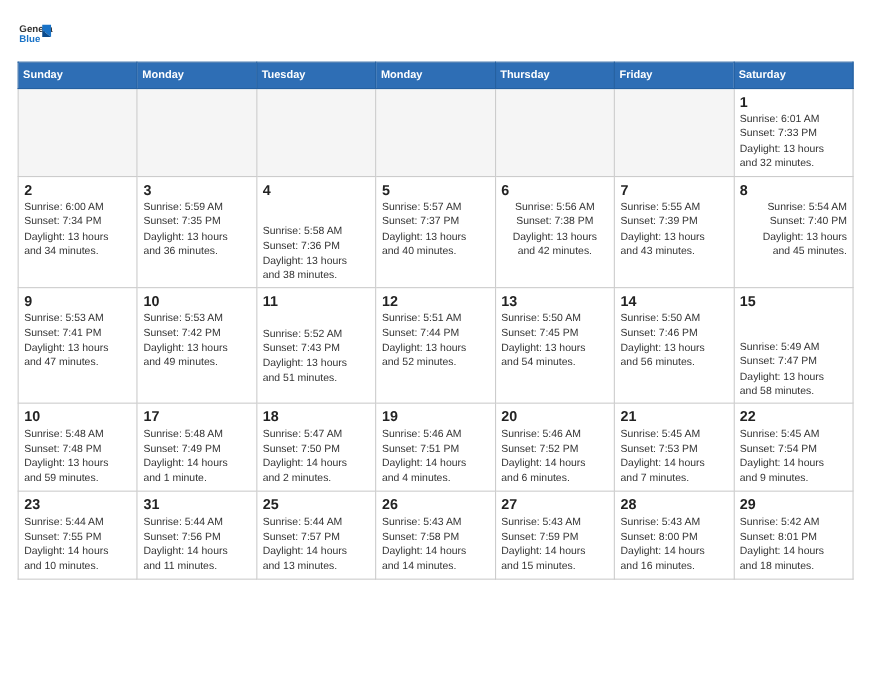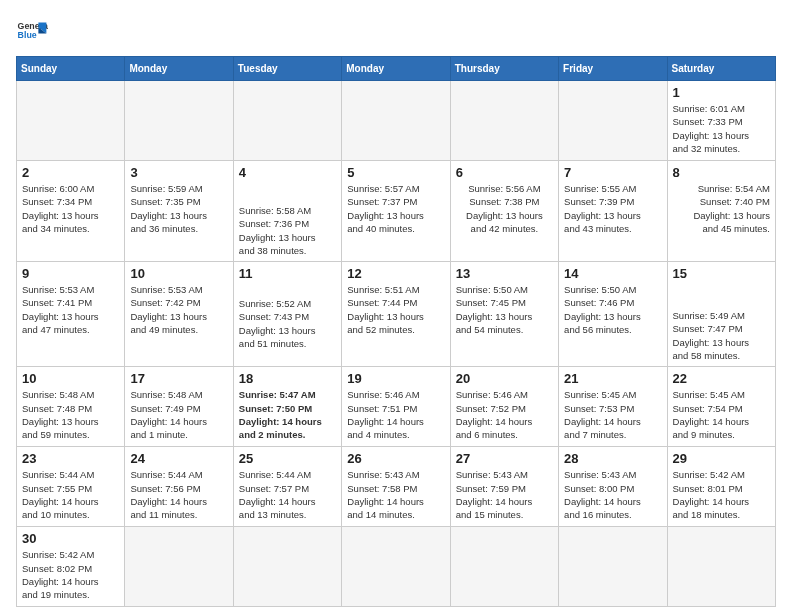--- a/index.html
+++ b/index.html
@@ -239,21 +239,21 @@
         </td>
         <td>
           <span class="day-number">17</span>
           <div class="day-info" style="white-space: pre-line;">Sunrise: 5:48 AM
 Sunset: 7:49 PM
 Daylight: 14 hours
 and 1 minute.</div>
         </td>
         <td>
           <span class="day-number">18</span>
-          <div class="day-info" style="white-space: pre-line; font-weight: bold;">Sunrise: 5:47 AM
+          <div class="day-info" style="white-space: pre-line;">Sunrise: 5:47 AM
 Sunset: 7:50 PM
 Daylight: 14 hours
 and 2 minutes.</div>
         </td>
         <td>
           <span class="day-number">19</span>
           <div class="day-info" style="white-space: pre-line;">Sunrise: 5:46 AM
 Sunset: 7:51 PM
 Daylight: 14 hours
 and 4 minutes.</div>
@@ -282,21 +282,21 @@
       </tr>
       <tr>
         <td>
           <span class="day-number">23</span>
           <div class="day-info" style="white-space: pre-line;">Sunrise: 5:44 AM
 Sunset: 7:55 PM
 Daylight: 14 hours
 and 10 minutes.</div>
         </td>
         <td>
-          <span class="day-number">24</span>
+          <span class="day-number">31</span>
           <div class="day-info" style="white-space: pre-line;">Sunrise: 5:44 AM
 Sunset: 7:56 PM
 Daylight: 14 hours
 and 11 minutes.</div>
         </td>
         <td>
           <span class="day-number">25</span>
           <div class="day-info" style="white-space: pre-line;">Sunrise: 5:44 AM
 Sunset: 7:57 PM
 Daylight: 14 hours
@@ -323,30 +323,15 @@
 Daylight: 14 hours
 and 16 minutes.</div>
         </td>
         <td>
           <span class="day-number">29</span>
           <div class="day-info" style="white-space: pre-line;">Sunrise: 5:42 AM
 Sunset: 8:01 PM
 Daylight: 14 hours
 and 18 minutes.</div>
         </td>
-      </tr>
-      <tr class="last-row">
-        <td>
-          <span class="day-number">30</span>
-          <div class="day-info" style="white-space: pre-line;">Sunrise: 5:42 AM
-Sunset: 8:02 PM
-Daylight: 14 hours
-and 19 minutes.</div>
-        </td>
-        <td class="empty"></td>
-        <td class="empty"></td>
-        <td class="empty"></td>
-        <td class="empty"></td>
-        <td class="empty"></td>
-        <td class="empty"></td>
       </tr>
     </tbody>
 </table>
 
 </body></html>

